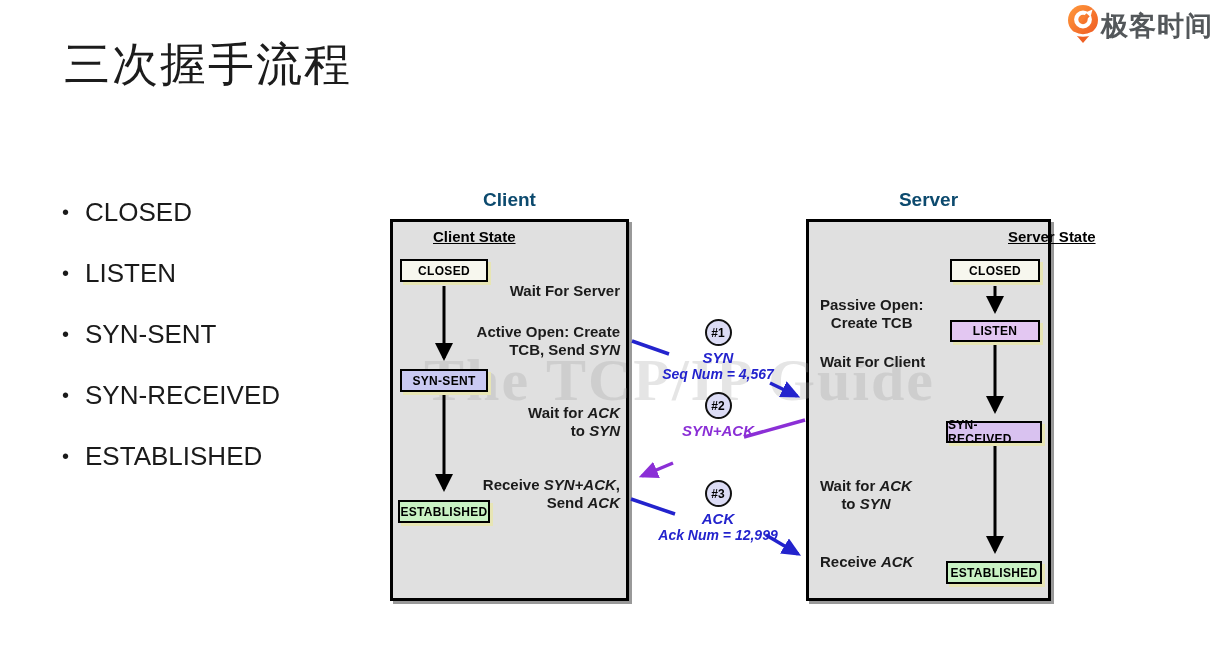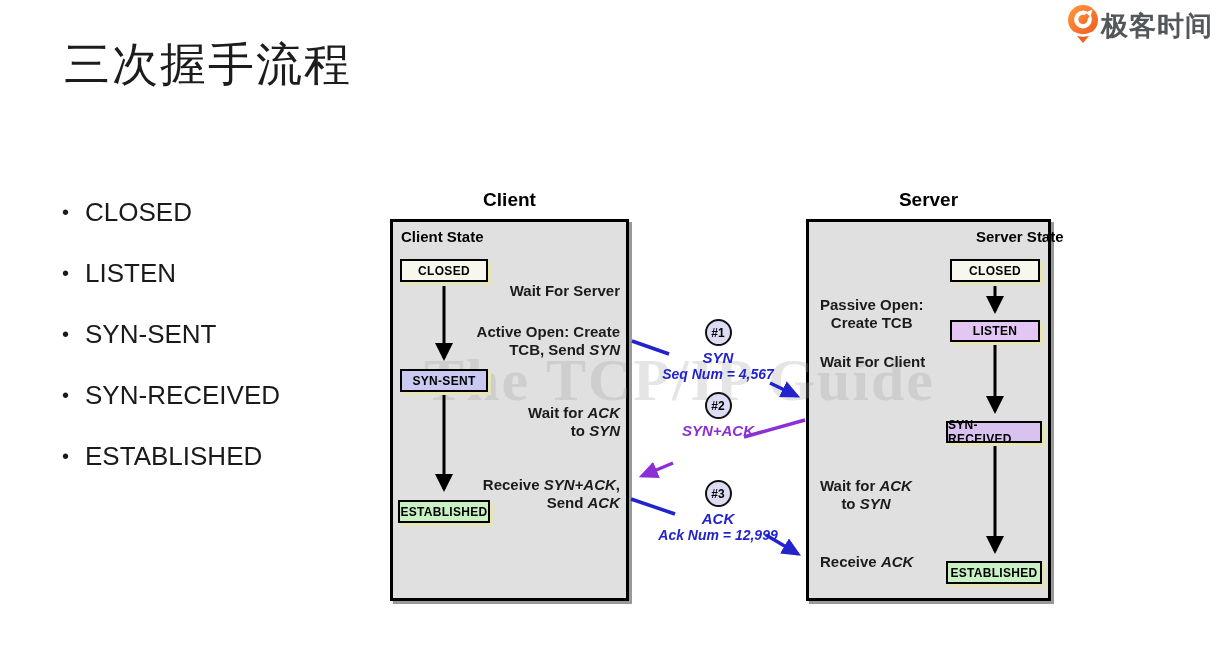--- a/index.html
+++ b/index.html
@@ -22,27 +22,27 @@
   
   .panel { position: absolute; background: #e0e0e0; border: 3px solid #000;
            box-shadow: 3px 3px 0 #999; z-index: 1; }
   .panel.client { left: 390px; top: 219px; width: 239px; height: 382px; }
   .panel.server { left: 806px; top: 219px; width: 245px; height: 382px; }
 
   .watermark { position: absolute; left: 424px; top: 346px; z-index: 2; font-family: "Liberation Serif", serif;
                font-size: 60px; font-weight: 700; color: rgba(160,160,160,0.28); letter-spacing: 2px;
                white-space: nowrap; }
 
-  .col-title { position: absolute; top: 189px; font-size: 19px; font-weight: 700; color: #000000;
+  .col-title { position: absolute; top: 189px; font-size: 19px; font-weight: 700; color: #0c4a6e;
                text-align: center; z-index: 3; }
   .col-title.client { left: 390px; width: 239px; }
   .col-title.server { left: 806px; width: 245px; }
 
   .state-header { position: absolute; font-size: 15px; font-weight: 700; color: #000;
-                  z-index: 3; }
+                  text-decoration: underline; z-index: 3; margin-left: 32px; }
   .state-header.client { left: 401px; top: 228px; }
   .state-header.server { left: 976px; top: 228px; width: 100px; text-align: left; }
 
   .state-box { position: absolute; z-index: 3; border: 2px solid #000; box-shadow: 3px 3px 0 #e7e5b4;
                display: flex; align-items: center; justify-content: center;
                font-size: 12px; font-weight: 700; color: #000; letter-spacing: 0.3px; }
   .sb-c-closed       { left: 400px; top: 259px; width: 88px; height: 23px; background: #f7f7ee; }
   .sb-c-synsent      { left: 400px; top: 369px; width: 88px; height: 23px; background: #c9c9f2; }
   .sb-c-established  { left: 398px; top: 500px; width: 92px; height: 23px; background: #c9f2c4; }
   .sb-s-closed       { left: 950px; top: 259px; width: 90px; height: 23px; background: #f7f7ee; }

